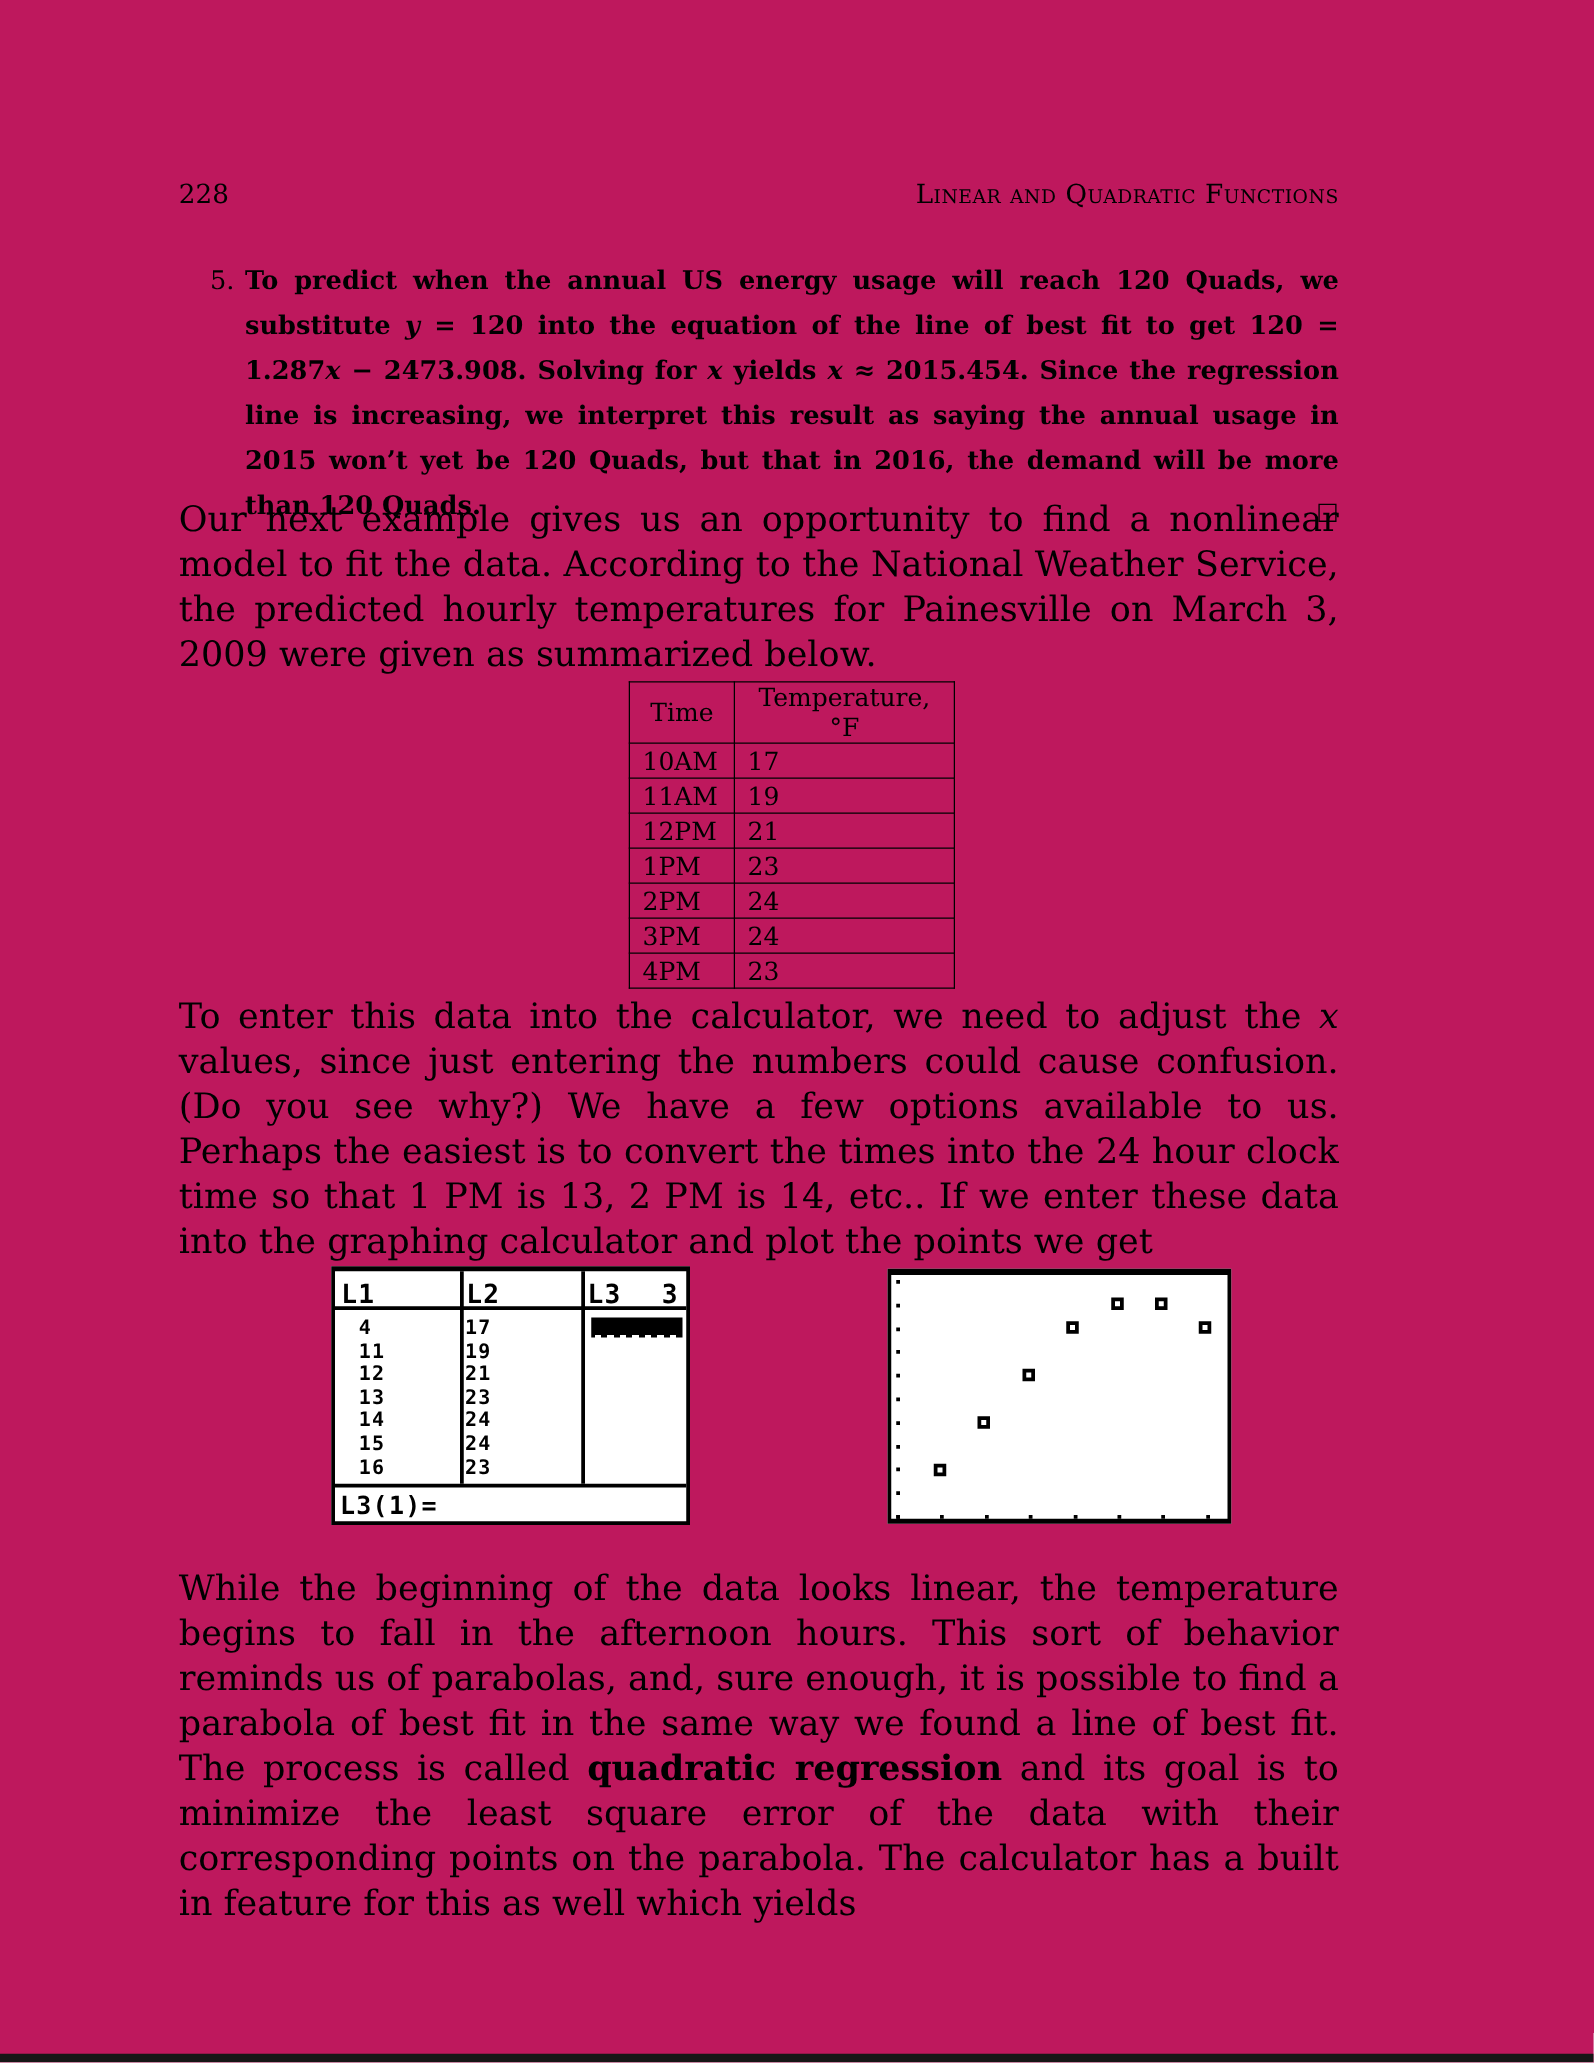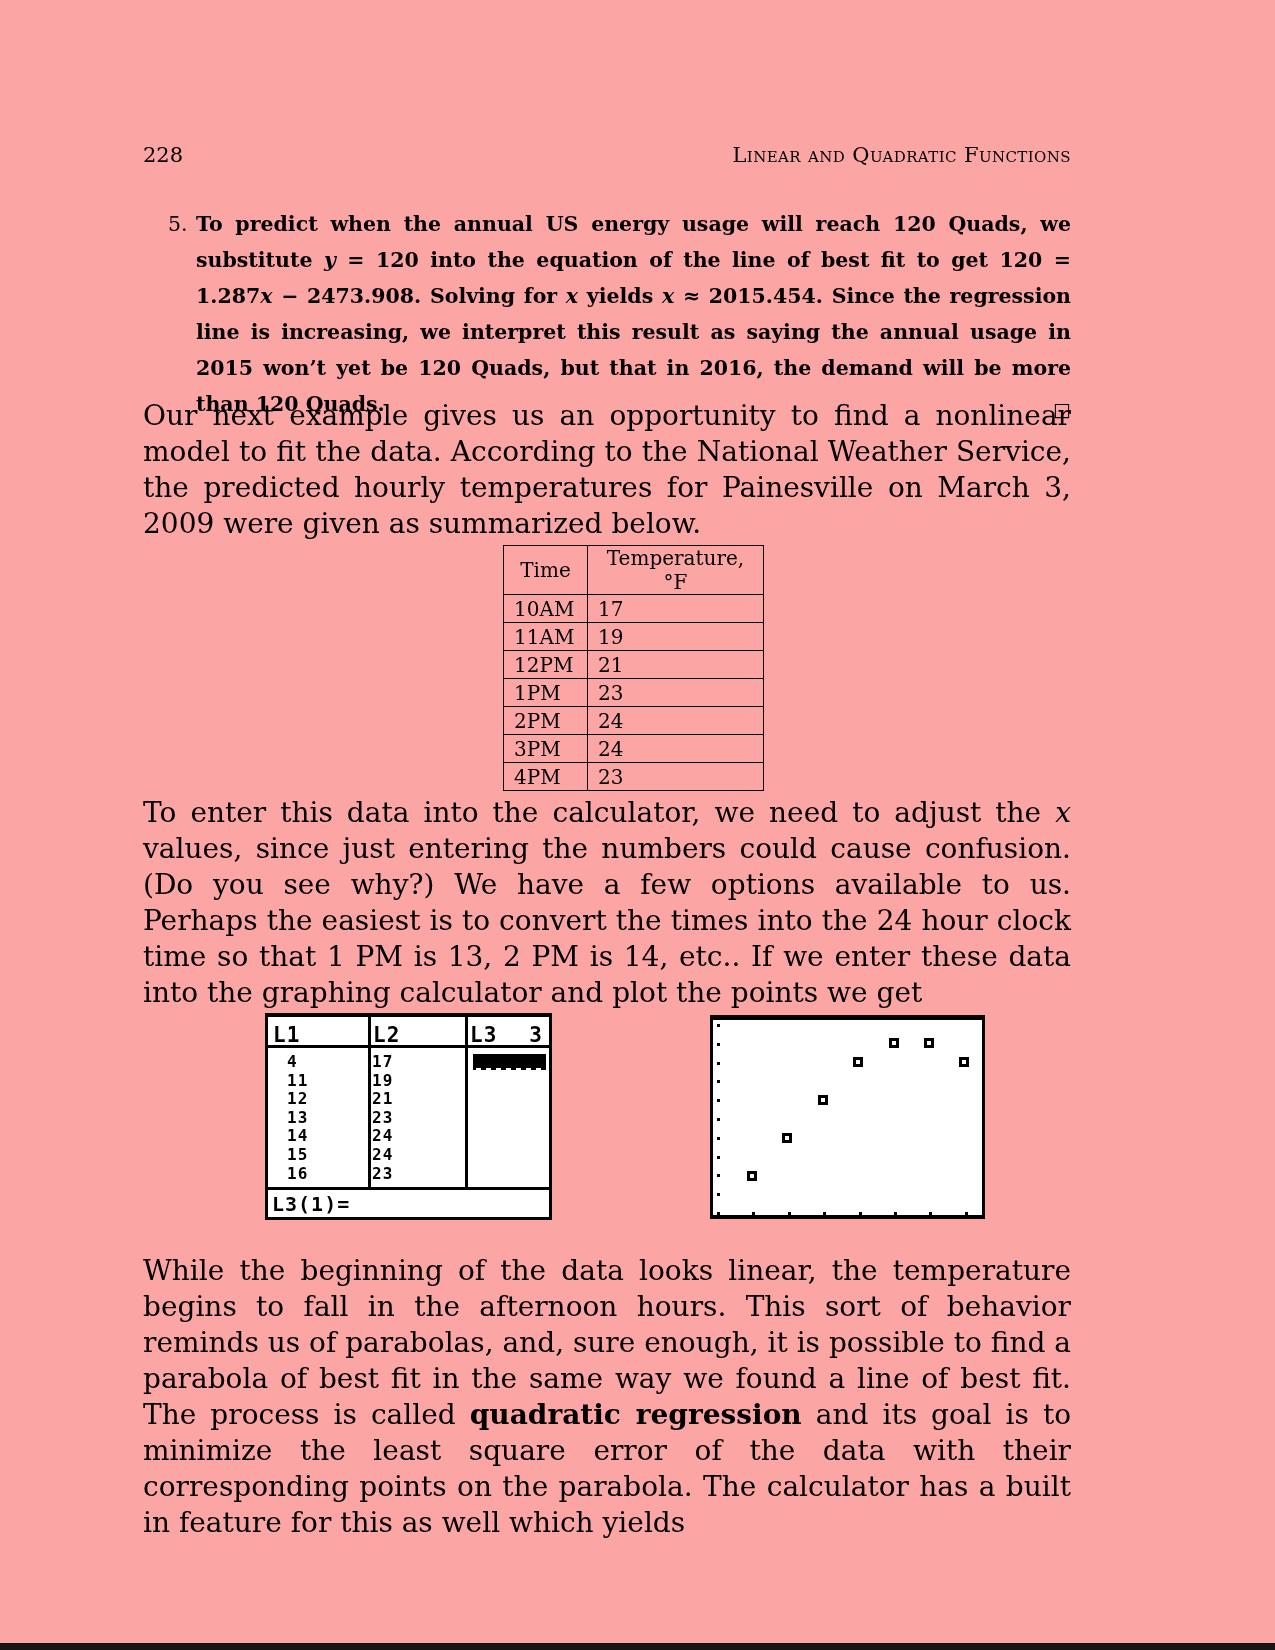--- a/index.html
+++ b/index.html
@@ -1,18 +1,18 @@
 <!DOCTYPE html>
 <html><head>
 <meta charset="utf-8">
 <style>
   * { margin:0; padding:0; box-sizing:border-box; }
   html,body { background:#ffffff; }
   .page {
-    position:relative; width:1275px; height:1650px; background:#fca5a5;
+    position:relative; width:1275px; height:1650px; background:#be185d;
     font-family:"DejaVu Serif", serif; color:#000; overflow:hidden;
   }
   .runhead {
     position:absolute; top:143px; left:143px; width:928px;
     display:flex; justify-content:space-between; align-items:baseline;
     font-size:21px;
   }
   .smallcaps { font-variant:small-caps; letter-spacing:0.4px; }
   .para {
     position:absolute; font-size:28px; line-height:36px; text-align:justify;

